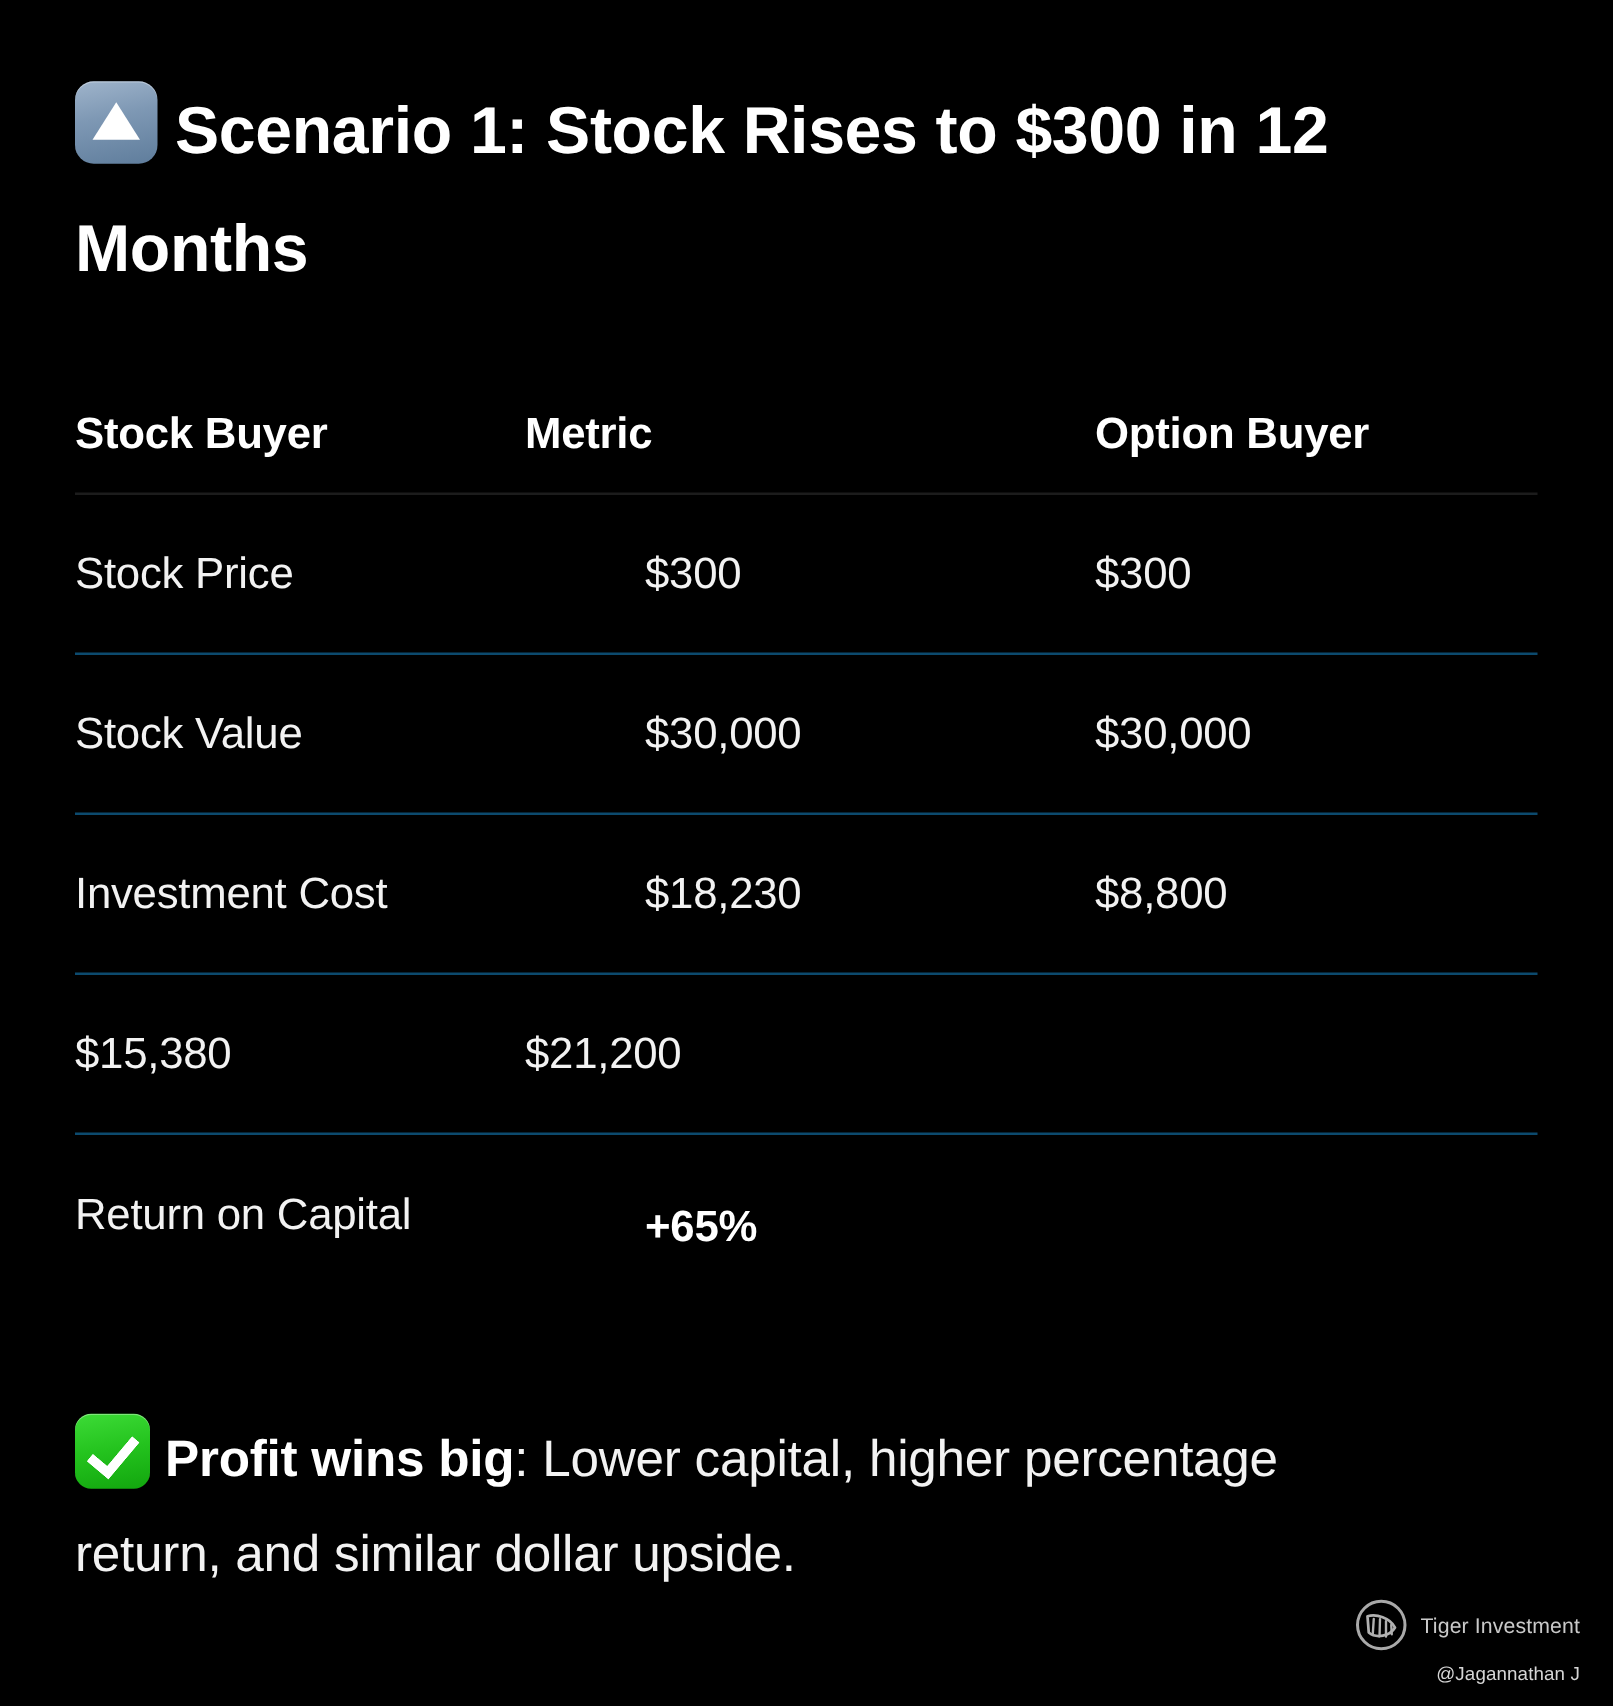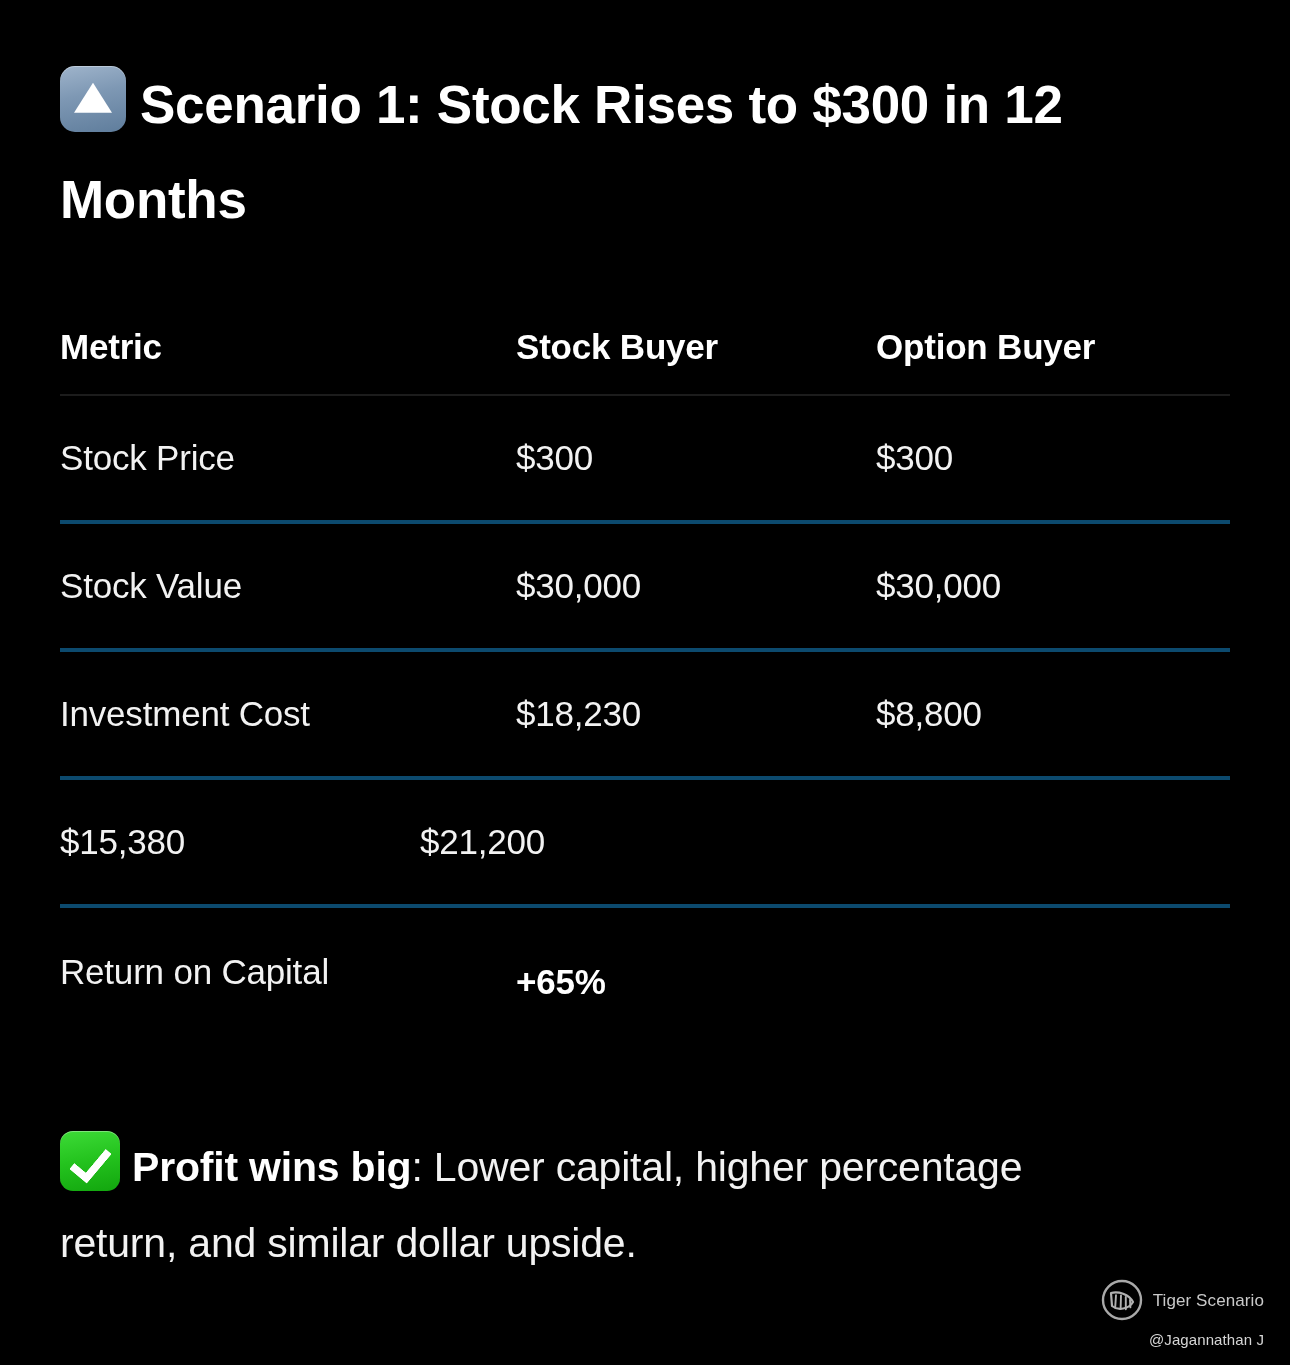--- a/index.html
+++ b/index.html
@@ -103,21 +103,21 @@
     display: flex;
     align-items: center;
     box-sizing: border-box;
   }
   .row.header {
     height: 96px;
     border-bottom: 2px solid #1c1c1c;
   }
   .row.body {
     height: 128px;
-    border-bottom: 4px solid #0c4a6e;
+    border-bottom: 2px solid #0c4a6e;
   }
   .row.body.last {
     border-bottom: none;
   }
   .c0 { width: 456px; flex: 0 0 456px; }
   .c1 { width: 360px; flex: 0 0 360px; }
   .c2 { width: 354px; flex: 0 0 354px; }
 
   .th {
     font-size: 35px;
@@ -190,22 +190,22 @@
 
 <div class="page">
 
   <div class="title-block">
     <h1 class="title"><span class="emoji-slot"><span class="emoji-up"></span></span><span>Scenario 1: Stock Rises to $300 in 12 Months</span></h1>
   </div>
 
   <div class="table">
 
     <div class="row header">
+      <div class="th c1">Stock Buyer</div>
       <div class="th c0">Metric</div>
-      <div class="th c1">Stock Buyer</div>
       <div class="th c2">Option Buyer</div>
     </div>
 
     <div class="row body">
       <div class="td c0">Stock Price</div>
       <div class="td c1">$300</div>
       <div class="td c2">$300</div>
     </div>
 
     <div class="row body">
@@ -234,18 +234,18 @@
 
   <div class="conclusion"><span class="emoji-check"></span><b>Profit wins big</b><span>: Lower capital, higher percentage return, and similar dollar upside.</span></div>
 
   <div class="watermark">
     <div class="wm-top">
       <svg class="wm-logo" viewBox="0 0 44 44">
         <circle cx="22" cy="22" r="19" fill="none" stroke="#cfcfcf" stroke-width="2.4"></circle>
         <path d="M11 15 C18 13 29 16 33 24 C29 31 18 33 12 28 Z" fill="none" stroke="#d8d8d8" stroke-width="2.2" stroke-linejoin="round"></path>
         <path d="M16 17.2 L15.2 29.6 M21 17.4 L20.6 31 M25.8 19 L25.8 31.2 M30 22 L30.4 29.4" fill="none" stroke="#d8d8d8" stroke-width="1.9" stroke-linecap="round"></path>
       </svg>
-      <span class="wm-name">Tiger Scenario</span>
+      <span class="wm-name">Tiger Investment</span>
     </div>
     <div class="wm-handle">@Jagannathan J</div>
   </div>
 
 </div>
 
 </body></html>

